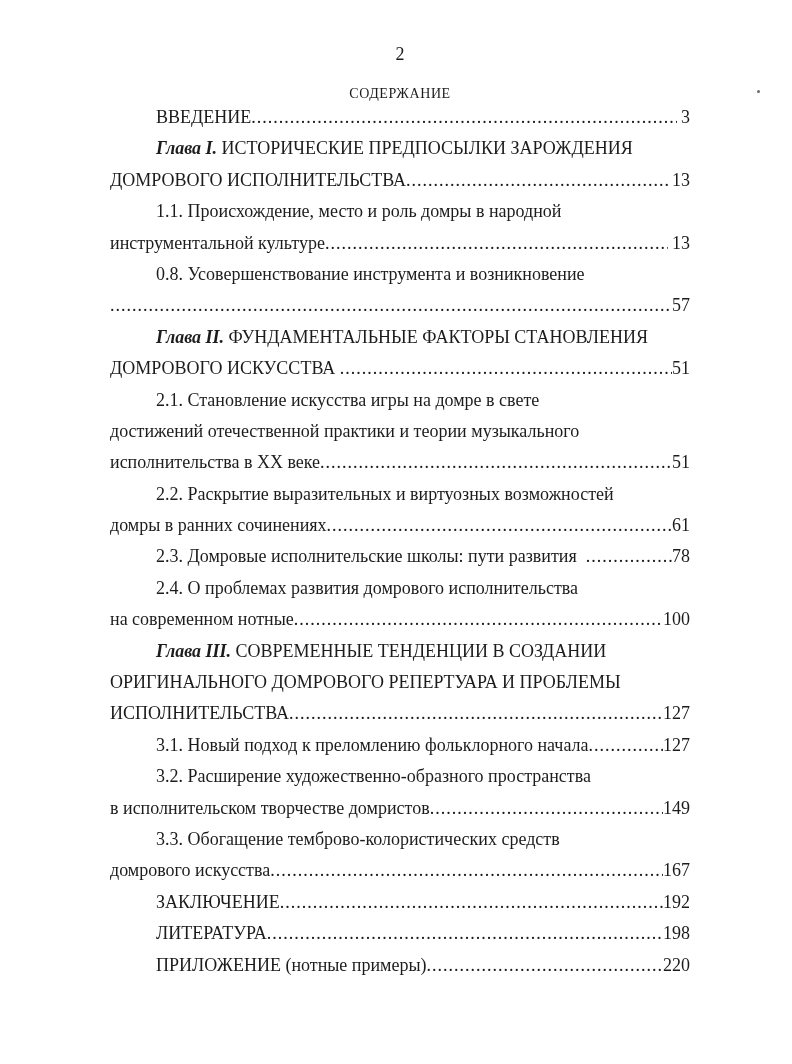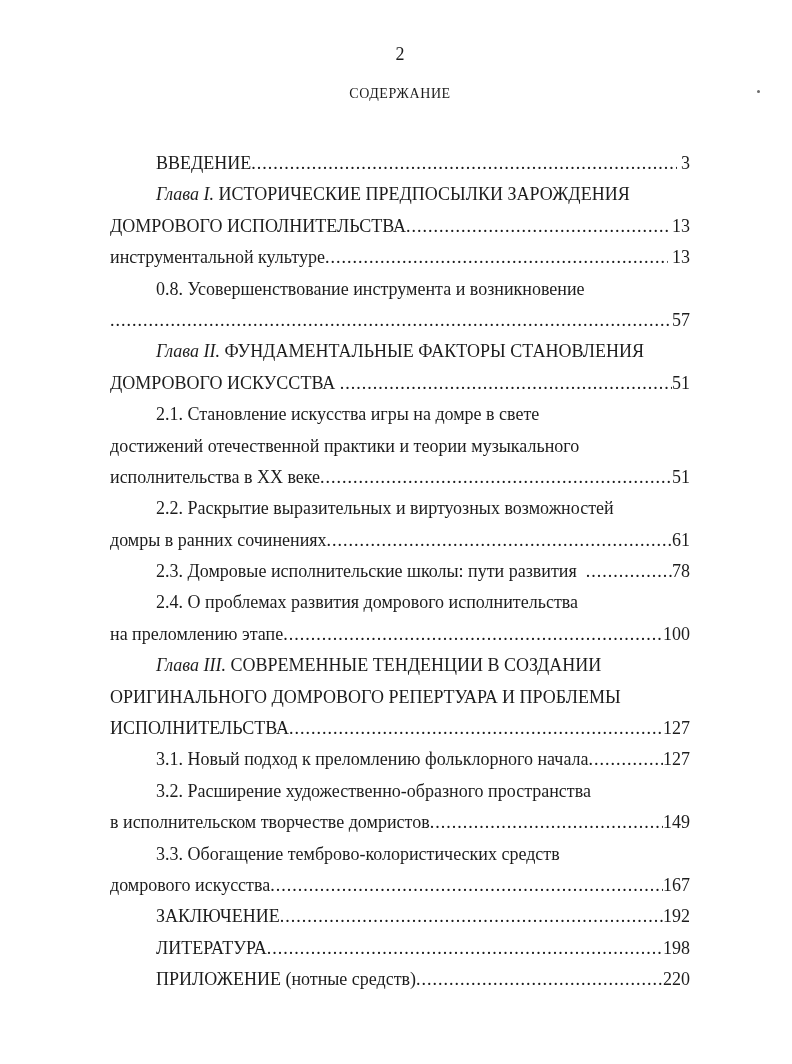--- a/index.html
+++ b/index.html
@@ -28,38 +28,38 @@
     line-height: 20px;
   }
   .title {
     text-align: center;
     font-size: 14px;
     font-weight: normal;
     letter-spacing: 0.6px;
     margin: 22px 0 0 0;
   }
   .toc {
-    margin-top: 46px;
     font-size: 18px;
     line-height: 31.4px;
   }
   .line {
     display: flex;
     align-items: baseline;
     height: 31.4px;
   }
   .line.indent {
     padding-left: 46px;
   }
   .txt {
     flex: 0 0 auto;
     white-space: pre;
   }
   .it {
     font-style: italic;
+    font-weight: bold;
   }
   .dots {
     flex: 1 1 auto;
     overflow: hidden;
     white-space: pre;
     letter-spacing: 1px;
     min-width: 0;
   }
   .pg {
     flex: 0 0 auto;
@@ -88,20 +88,23 @@
         <span class="pg"> 3</span>
       </div>
       <div class="line indent">
         <span class="txt"><span class="it">Глава I.</span> ИСТОРИЧЕСКИЕ ПРЕДПОСЫЛКИ ЗАРОЖДЕНИЯ</span>
       </div>
       <div class="line">
         <span class="txt">ДОМРОВОГО ИСПОЛНИТЕЛЬСТВА</span>
         <span class="dots">......................................................................................................................................................................</span>
         <span class="pg"> 13</span>
       </div>
+      <div class="line indent">
+        <span class="txt">1.1. Происхождение, место и роль домры в народной</span>
+      </div>
       <div class="line">
         <span class="txt">инструментальной культуре</span>
         <span class="dots">......................................................................................................................................................................</span>
         <span class="pg"> 13</span>
       </div>
       <div class="line indent">
         <span class="txt">0.8. Усовершенствование инструмента и возникновение</span>
       </div>
       <div class="line">
         <span class="dots">......................................................................................................................................................................</span>
@@ -136,21 +139,21 @@
       </div>
       <div class="line indent">
         <span class="txt">2.3. Домровые исполнительские школы: пути развития  </span>
         <span class="dots">......................................................................................................................................................................</span>
         <span class="pg">78</span>
       </div>
       <div class="line indent">
         <span class="txt">2.4. О проблемах развития домрового исполнительства</span>
       </div>
       <div class="line">
-        <span class="txt">на преломлению этапе</span>
+        <span class="txt">на современном нотные</span>
         <span class="dots">......................................................................................................................................................................</span>
         <span class="pg">100</span>
       </div>
       <div class="line indent">
         <span class="txt"><span class="it">Глава III.</span> СОВРЕМЕННЫЕ ТЕНДЕНЦИИ В СОЗДАНИИ</span>
       </div>
       <div class="line">
         <span class="txt">ОРИГИНАЛЬНОГО ДОМРОВОГО РЕПЕРТУАРА И ПРОБЛЕМЫ</span>
       </div>
       <div class="line">
@@ -183,19 +186,19 @@
         <span class="txt">ЗАКЛЮЧЕНИЕ</span>
         <span class="dots">......................................................................................................................................................................</span>
         <span class="pg">192</span>
       </div>
       <div class="line indent">
         <span class="txt">ЛИТЕРАТУРА</span>
         <span class="dots">......................................................................................................................................................................</span>
         <span class="pg">198</span>
       </div>
       <div class="line indent">
-        <span class="txt">ПРИЛОЖЕНИЕ (нотные средств)</span>
+        <span class="txt">ПРИЛОЖЕНИЕ (нотные примеры)</span>
         <span class="dots">......................................................................................................................................................................</span>
         <span class="pg">220</span>
       </div>
     </div>
   <div class="speck"></div>
 </div>
 
 </body></html>

